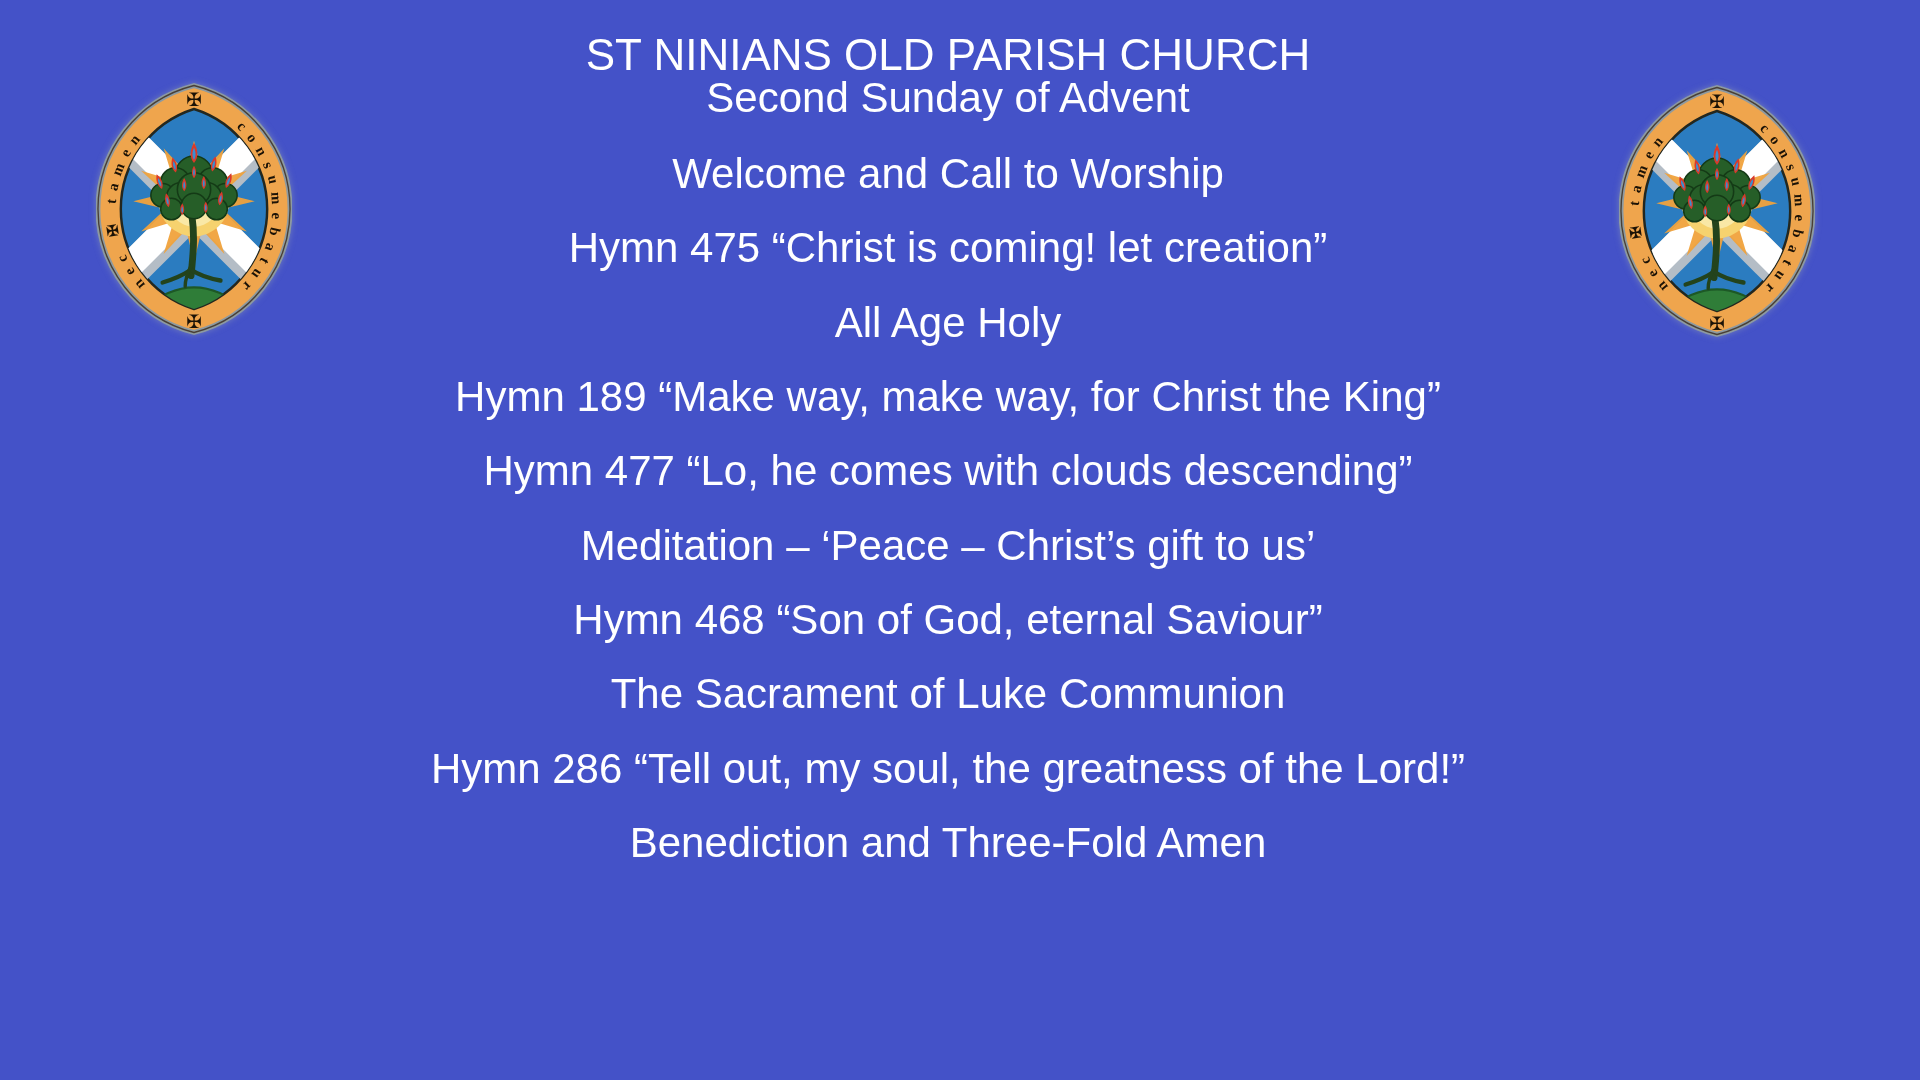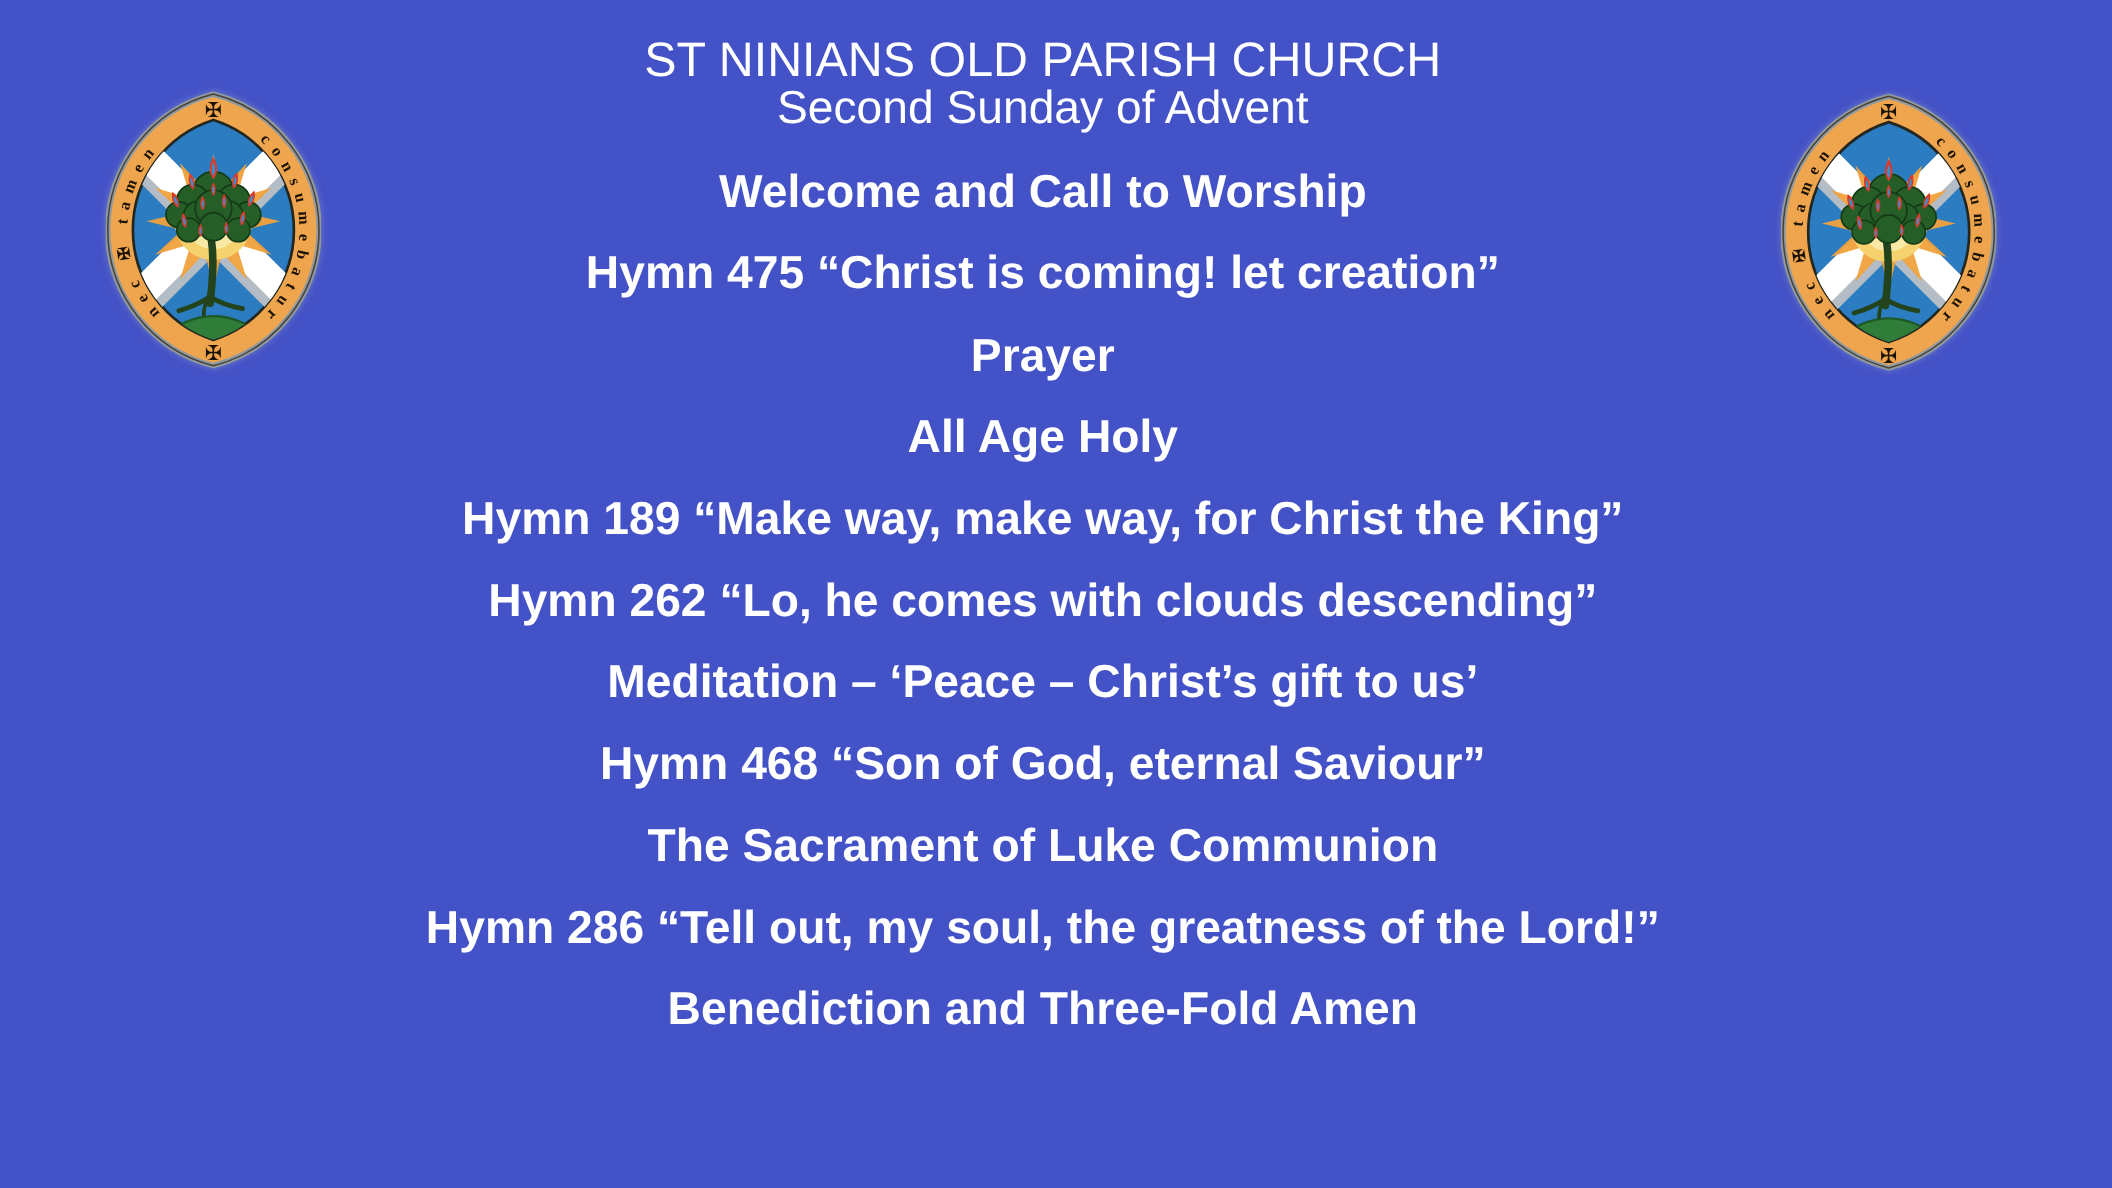--- a/index.html
+++ b/index.html
@@ -8,21 +8,21 @@
     background:#4452c8;color:#ffffff;
     font-family:"Liberation Sans", sans-serif;
   }
   .slide{position:absolute;inset:0;}
   .content{
     position:absolute;top:33px;left:0;width:100%;
     box-sizing:border-box;padding-right:24px;text-align:center;
   }
   .header-line{font-size:42px;line-height:43px;white-space:nowrap;}
   .header-line.title{font-size:44px;}
-  .service-list{margin-top:18px;font-weight:bold;}
+  .service-list{margin-top:18px;}
   .service-line{
     font-size:42px;height:74.3px;white-space:nowrap;
     display:flex;align-items:center;justify-content:center;
   }
   .logo{
     position:absolute;width:196px;height:260px;
     filter:drop-shadow(0 0 3px rgba(150,160,180,0.55));
   }
   .logo-left{left:96px;top:79px;}
   .logo-right{left:1619px;top:81px;}
@@ -122,24 +122,23 @@
 
   <div class="content">
     <div class="header">
       <div class="header-line title">ST NINIANS OLD PARISH CHURCH</div>
       <div class="header-line">Second Sunday of Advent</div>
     </div>
 
     <div class="service-list">
       <div class="service-line">Welcome and Call to Worship</div>
       <div class="service-line">Hymn 475 “Christ is coming! let creation”</div>
-      <div class="service-line">Prayer</div>
       <div class="service-line">All Age Holy</div>
       <div class="service-line">Hymn 189 “Make way, make way, for Christ the King”</div>
-      <div class="service-line">Hymn 262 “Lo, he comes with clouds descending”</div>
+      <div class="service-line">Hymn 477 “Lo, he comes with clouds descending”</div>
       <div class="service-line">Meditation – ‘Peace – Christ’s gift to us’</div>
       <div class="service-line">Hymn 468 “Son of God, eternal Saviour”</div>
       <div class="service-line">The Sacrament of Luke Communion</div>
       <div class="service-line">Hymn 286 “Tell out, my soul, the greatness of the Lord!”</div>
       <div class="service-line">Benediction and Three-Fold Amen</div>
     </div>
   </div>
 
 </div>
 

